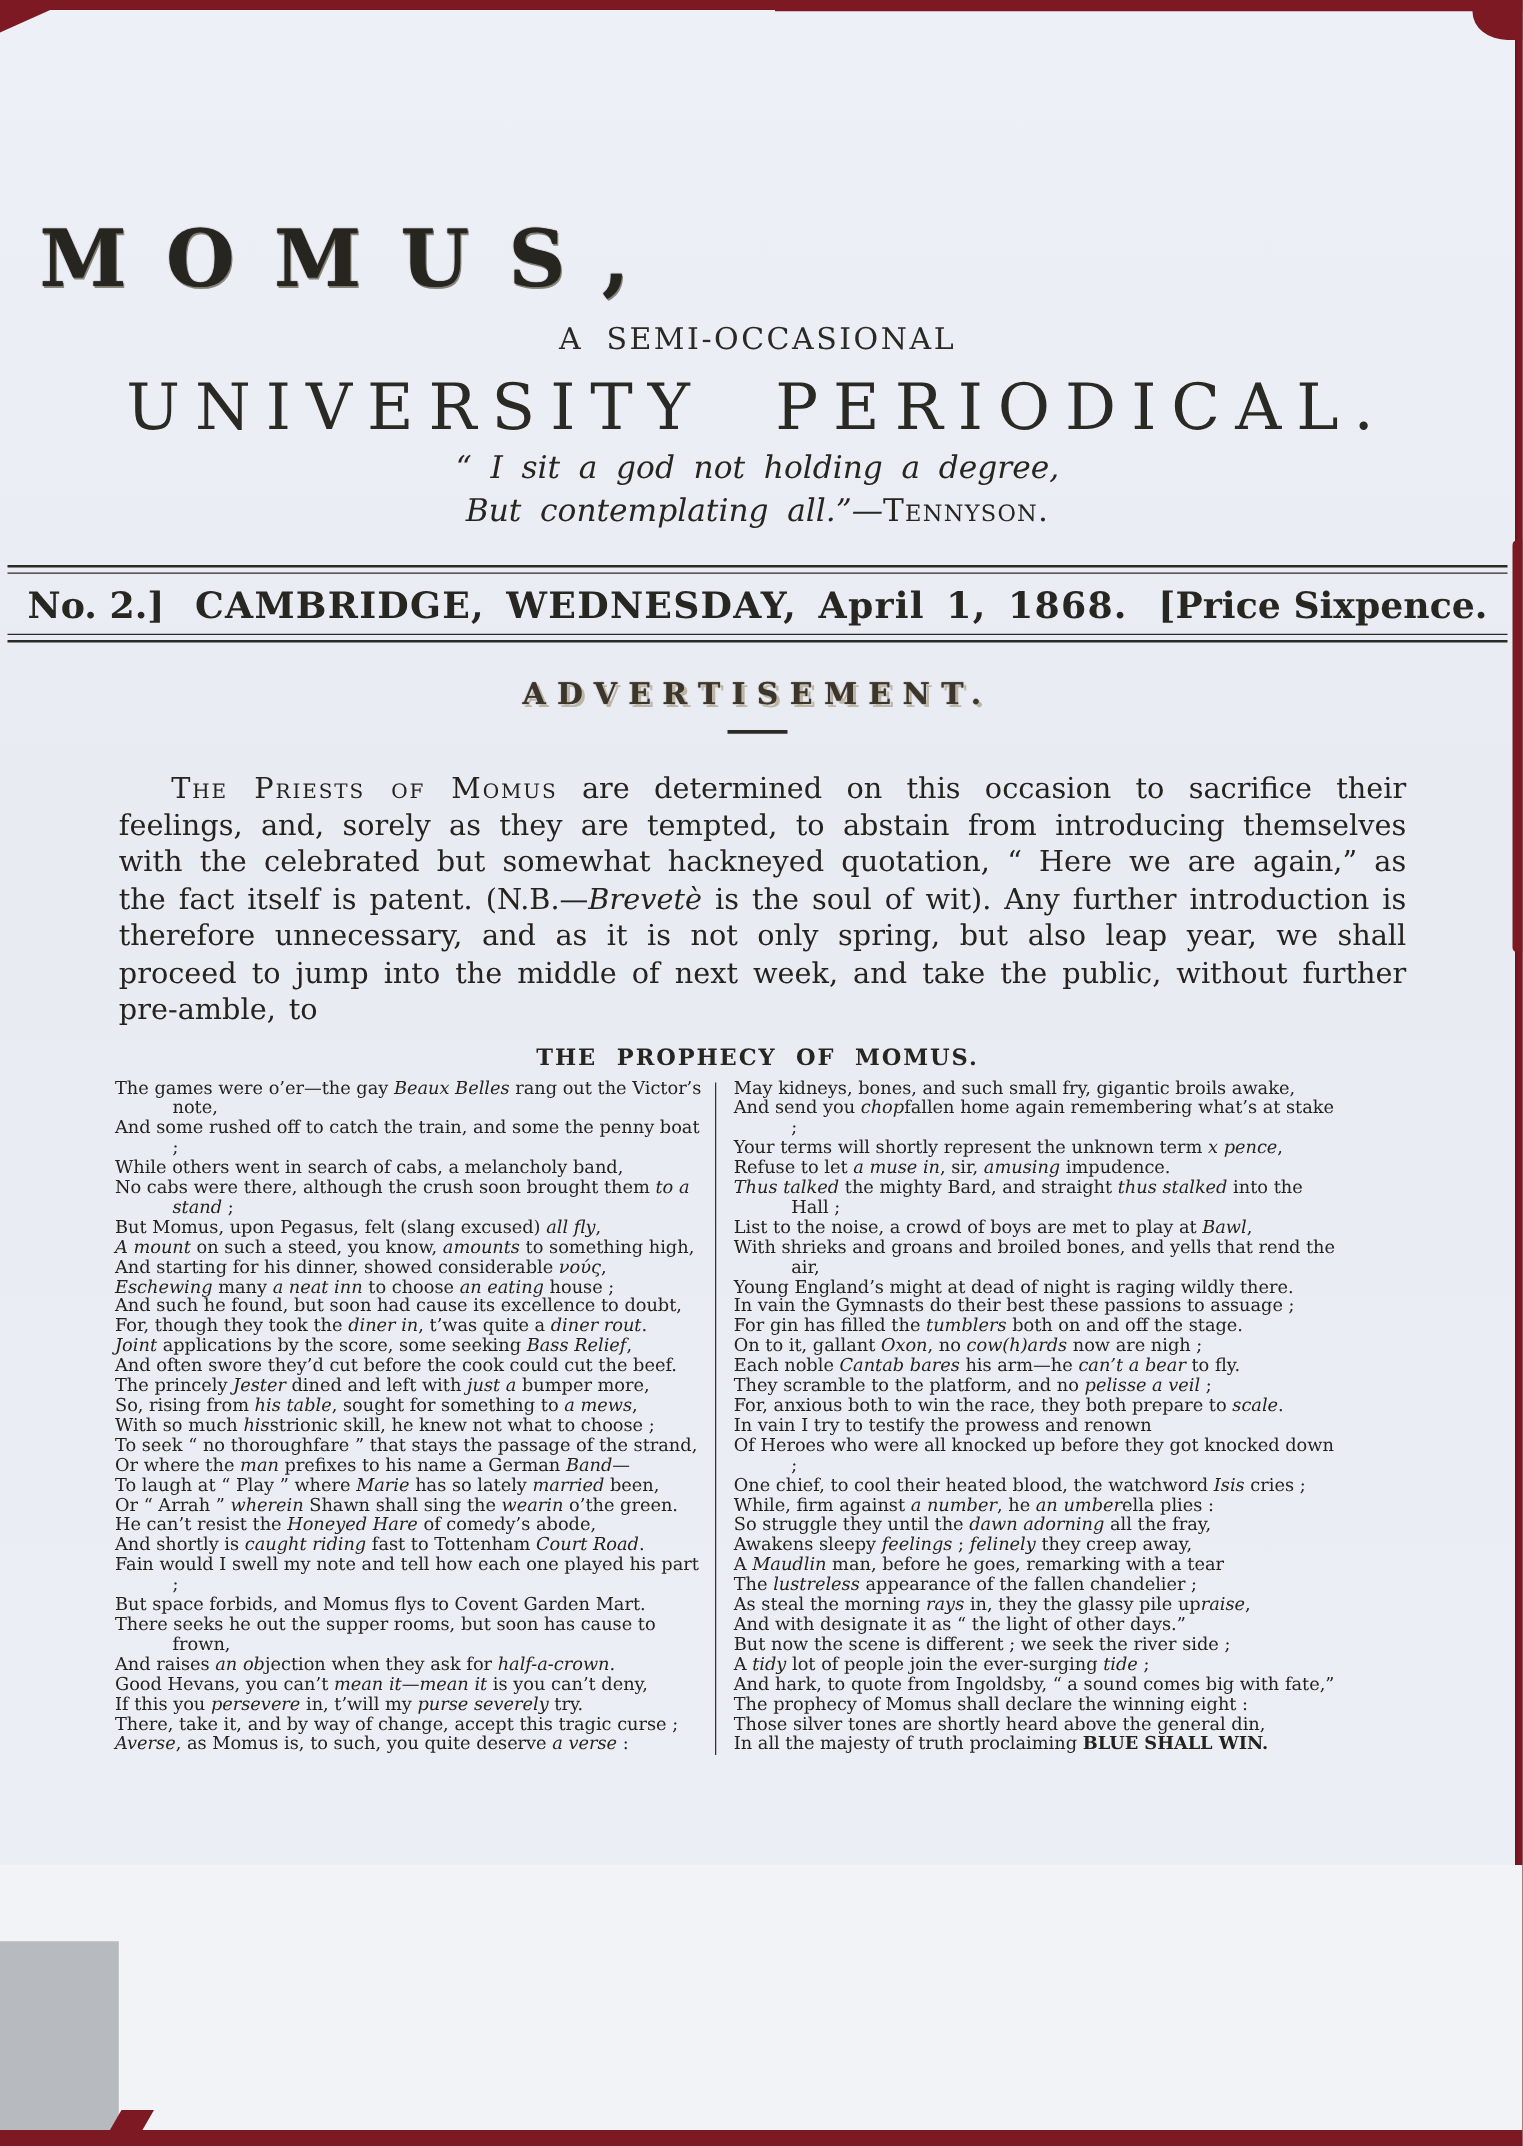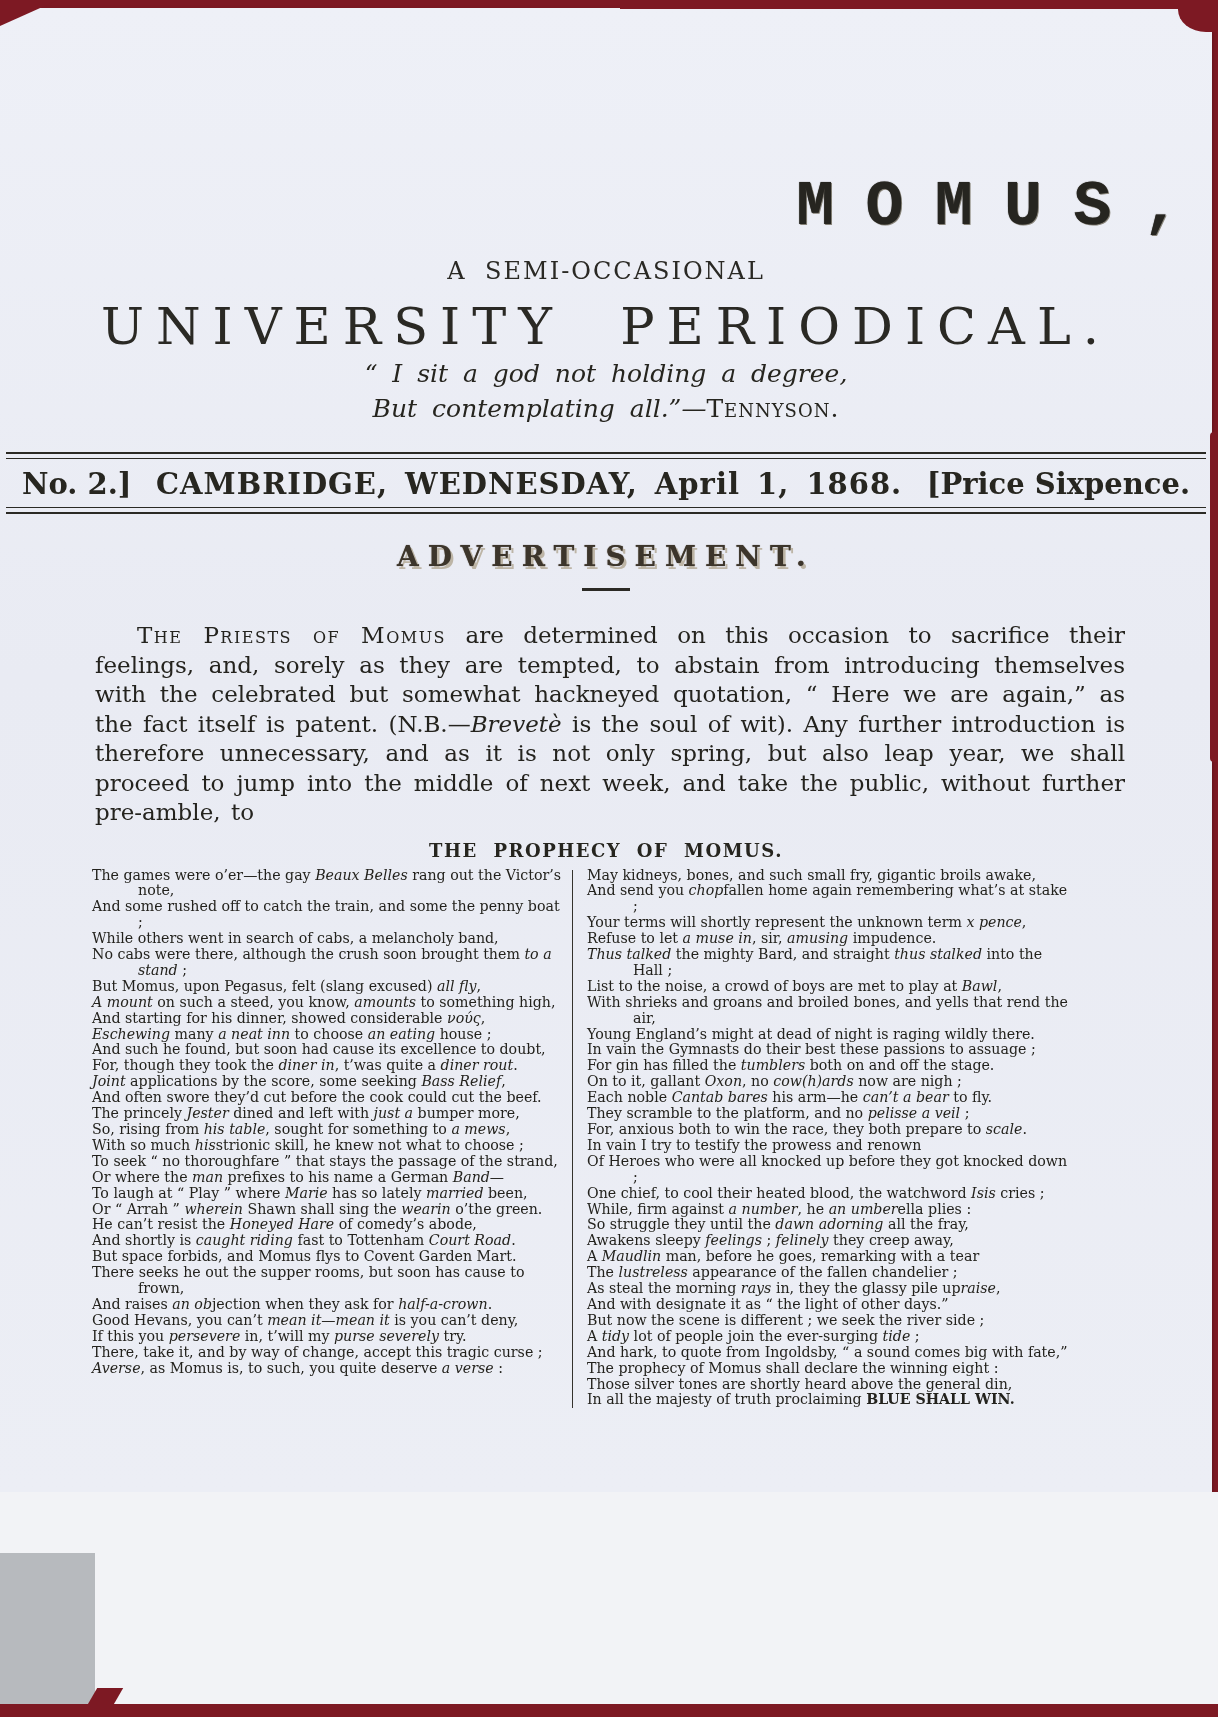--- a/index.html
+++ b/index.html
@@ -15,35 +15,35 @@
   .red-top-strip{position:absolute;left:620px;top:0;width:598px;height:9px;background:#7d1923;}
   .red-tr{position:absolute;right:0;top:0;width:40px;height:32px;background:#7d1923;
           border-radius:0 0 0 70%;}
   .red-right{position:absolute;right:0;top:432px;width:8px;height:330px;background:#7d1923;border-radius:4px 0 0 4px;}
   .bottom-strip{position:absolute;left:0;top:1492px;width:1218px;height:225px;background:#f2f3f6;}
   .gray-patch{position:absolute;left:0;top:1553px;width:95px;height:164px;background:#b7babe;}
   .red-bottom{position:absolute;left:0;top:1704px;width:1218px;height:13px;background:#7d1923;}
   .red-bl-notch{position:absolute;left:92px;top:1688px;width:26px;height:18px;background:#7d1923;transform:skewX(-30deg);}
 
   
-  .title{margin:168px 0 0;text-align:right;font-size:63px;line-height:1.0;font-weight:bold;
-         letter-spacing:.5em;padding-left:.5em;color:#262520;text-shadow:0 0 1px #3a3832,1px 1px 0 #8d897e;font-family:Liberation Mono, monospace;}
+  .title{margin:168px 0 0;text-align:left;font-size:63px;line-height:1.0;font-weight:bold;
+         letter-spacing:.5em;padding-left:.5em;color:#262520;text-shadow:0 0 1px #3a3832,1px 1px 0 #8d897e;}
   .subtitle{margin-top:18px;text-align:center;font-size:24px;letter-spacing:2px;word-spacing:9px;color:#2a2924;}
   .title2{margin-top:12px;text-align:center;font-size:51px;letter-spacing:12px;word-spacing:28px;color:#2a2924;}
   .epigraph{text-align:center;font-style:italic;font-size:25px;line-height:35px;word-spacing:7px;color:#26251f;}
   .epigraph .author{font-style:normal;font-variant:small-caps;letter-spacing:1px;}
   .drule{height:4px;margin:0 6px;border-top:2px solid #2b2a25;border-bottom:1px solid #2b2a25;}
   .drule.top{margin-top:26px;}
   .drule.bottom{border-top-width:1px;border-bottom-width:2px;margin-top:6px;}
   .dateline-row{display:flex;justify-content:space-between;align-items:baseline;
                 padding:0 22px;margin-top:8px;font-size:29px;font-weight:bold;color:#272620;}
   .dateline-row .center{letter-spacing:1px;word-spacing:6px;}
 
   
-  .advert-heading{margin-top:26px;text-align:center;font-size:28px;font-weight:bold;letter-spacing:9px;
+  .advert-heading{margin-top:26px;text-align:center;font-size:24px;font-weight:bold;letter-spacing:9px;
                   color:#3c352b;text-shadow:2.5px 2.5px 0 #bdb5a6,0 0 1px #55493a;}
   .small-rule{width:48px;height:0;border-top:3px solid #2b2a25;margin:15px auto 0;}
   .advert-body{width:1030px;margin:30px 0 0 95px;font-size:23px;line-height:29.5px;
                text-align:justify;text-indent:42px;color:#24231e;word-spacing:3px;}
   .advert-body .lead{font-variant:small-caps;letter-spacing:1.5px;}
 
   
   .prophecy-heading{margin-top:12px;text-align:center;font-size:18px;font-weight:bold;
                     letter-spacing:1.5px;word-spacing:8px;color:#26251f;}
   .poem-wrap{display:flex;margin:7px 0 0 92px;width:980px;}
@@ -100,20 +100,21 @@
           <div class="poem-line">And often swore they’d cut before the cook could cut the beef.</div>
           <div class="poem-line">The princely <i>Jester</i> dined and left with <i>just a</i> bumper more,</div>
           <div class="poem-line">So, rising from <i>his table</i>, sought for something to <i>a mews</i>,</div>
           <div class="poem-line">With so much <i>his</i>strionic skill, he knew not what to choose ;</div>
           <div class="poem-line">To seek “ no thoroughfare ” that stays the passage of the strand,</div>
           <div class="poem-line">Or where the <i>man</i> prefixes to his name a German <i>Band</i>—</div>
           <div class="poem-line">To laugh at “ Play ” where <i>Marie</i> has so lately <i>married</i> been,</div>
           <div class="poem-line">Or “ Arrah ” <i>wherein</i> Shawn shall sing the <i>wearin</i> o’the green.</div>
           <div class="poem-line">He can’t resist the <i>Honeyed Hare</i> of comedy’s abode,</div>
           <div class="poem-line">And shortly is <i>caught riding</i> fast to Tottenham <i>Court Road</i>.</div>
+          <div class="poem-line">Fain would I swell my note and tell how each one played his part ;</div>
           <div class="poem-line">But space forbids, and Momus flys to Covent Garden Mart.</div>
           <div class="poem-line">There seeks he out the supper rooms, but soon has cause to frown,</div>
           <div class="poem-line">And raises <i>an ob</i>jection when they ask for <i>half-a-crown</i>.</div>
           <div class="poem-line">Good Hevans, you can’t <i>mean it</i>—<i>mean it</i> is you can’t deny,</div>
           <div class="poem-line">If this you <i>persevere</i> in, t’will my <i>purse severely</i> try.</div>
           <div class="poem-line">There, take it, and by way of change, accept this tragic curse ;</div>
           <div class="poem-line"><i>Averse</i>, as Momus is, to such, you quite deserve <i>a verse</i> :</div>
         </div>
       <div class="col-divider"></div>
       <div class="poem-col right">

